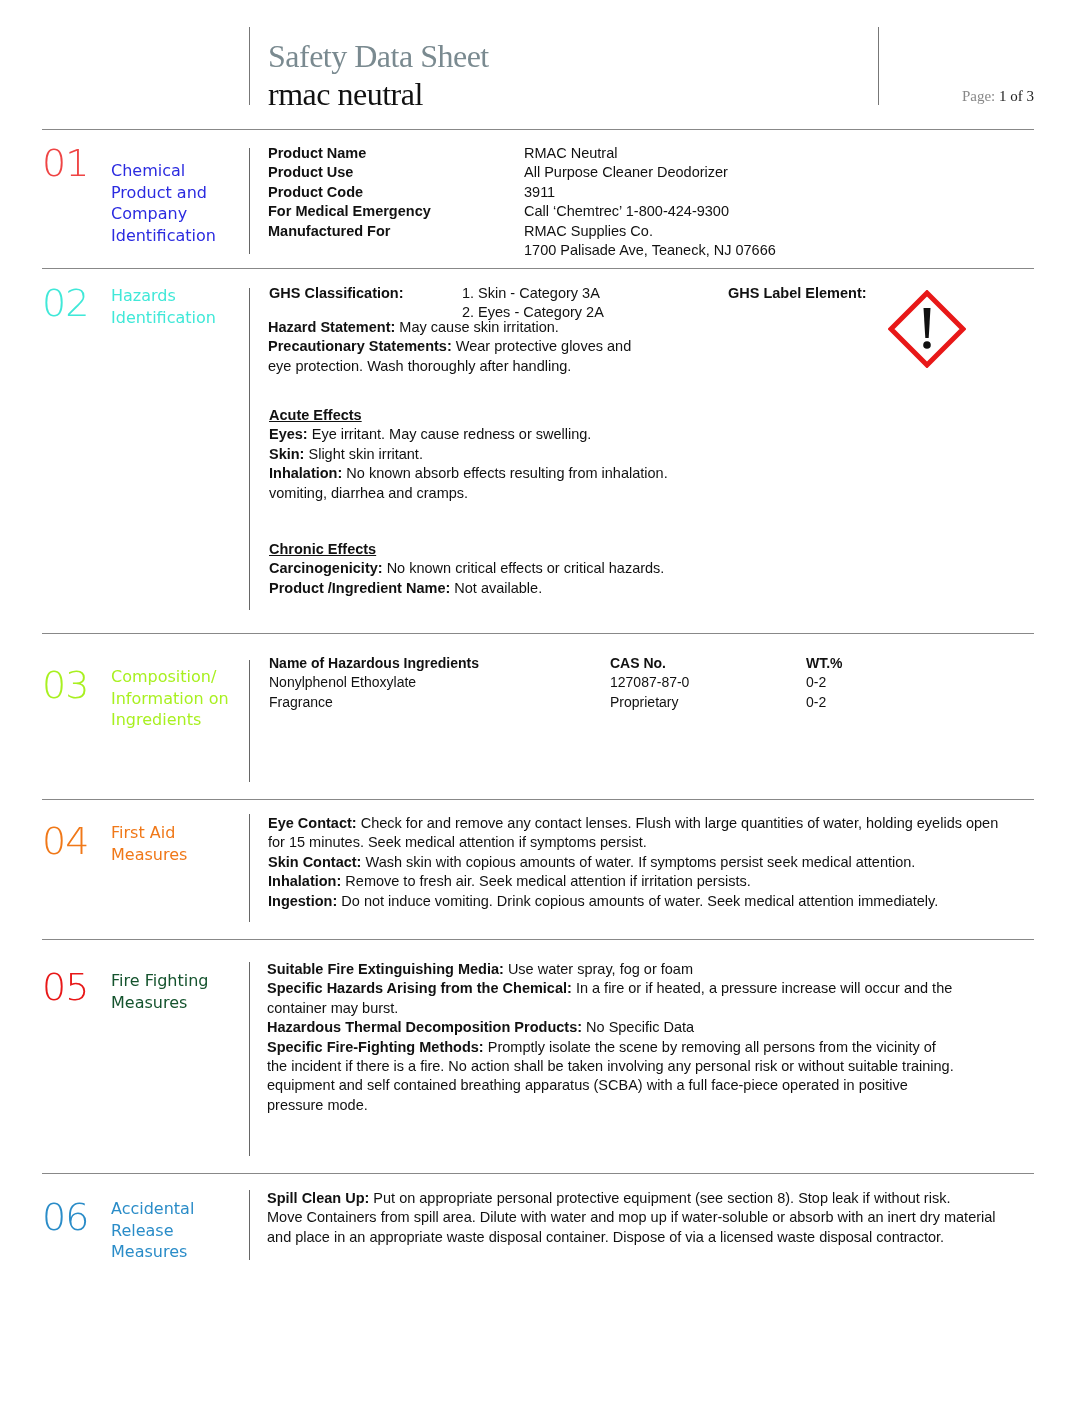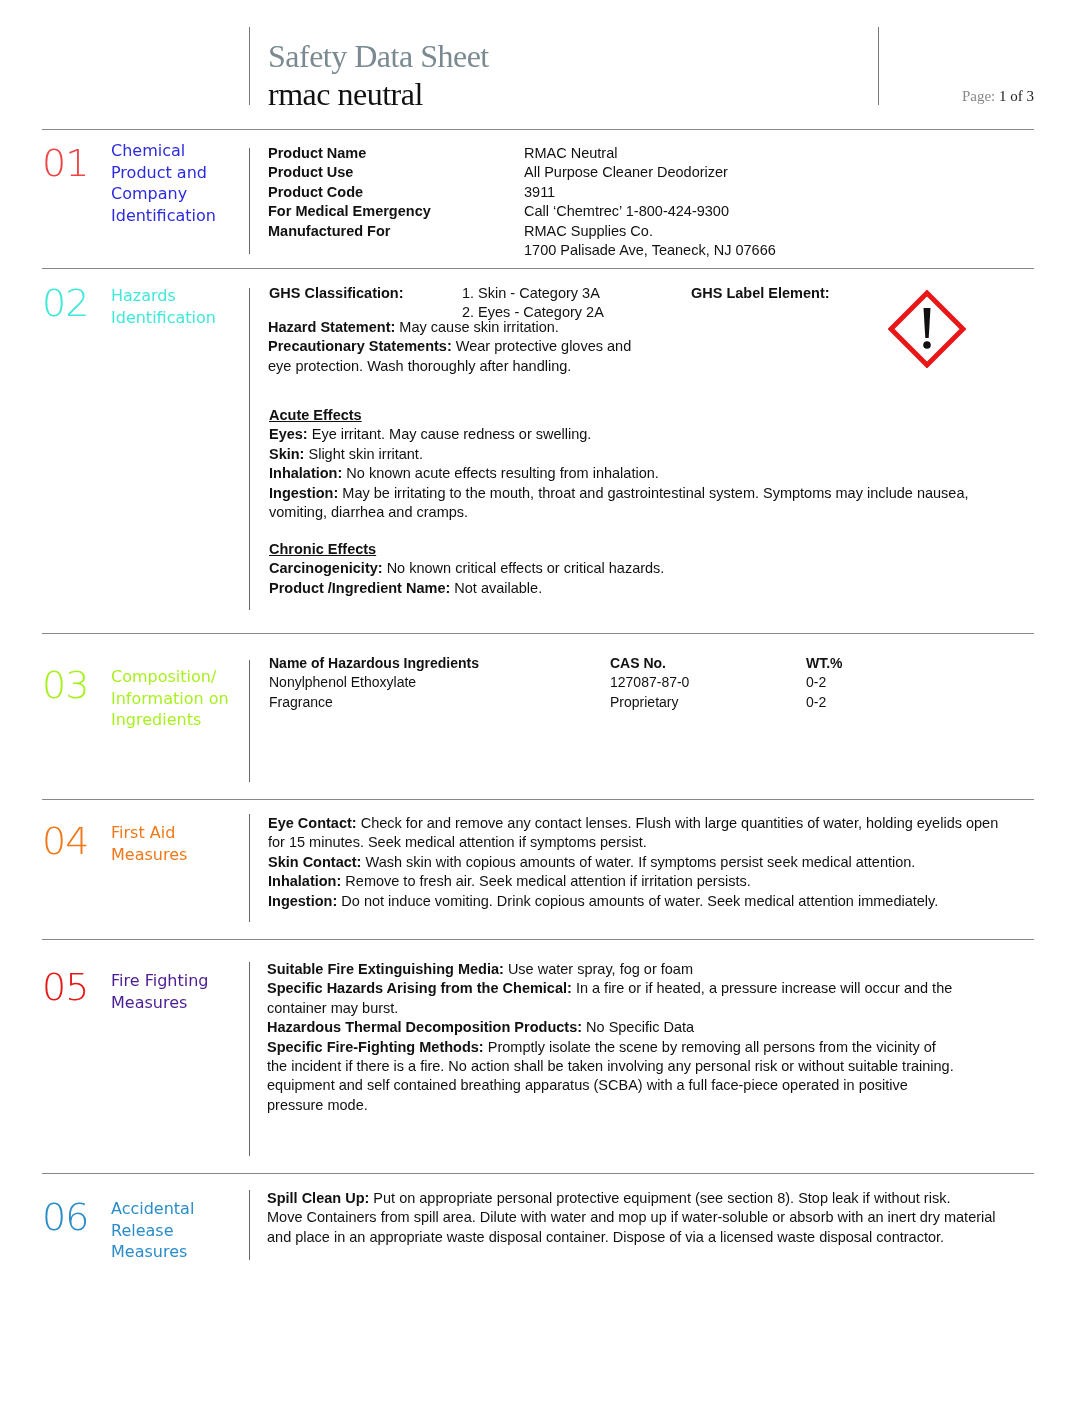--- a/index.html
+++ b/index.html
@@ -33,21 +33,21 @@
   <div class="hdr-vline" style="left:878px;top:27px;height:78px;"></div>
   <div class="hdr-title">Safety Data Sheet</div>
   <div class="hdr-product">rmac neutral</div>
   <div class="hdr-page"><span>Page:</span> <span class="pv">1 of 3</span></div>
 </div>
 
 <div class="hrule" style="top:129px;"></div>
 
 <div class="section" style="top:140px;">
   <div class="sec-num" style="top:4px;color:#ef4444;">01</div>
-  <div class="sec-title" style="top:0;color:#2b2be0;">Chemical Product and Company Identification</div>
+  <div class="sec-title" style="top:20px;color:#2b2be0;">Chemical Product and Company Identification</div>
   <div class="sec-vline" style="top:8px;height:106px;"></div>
   <div class="kv">
     <div class="kv-row">
         <span class="kv-k">Product Name</span>
         <span>RMAC Neutral</span>
       </div>
     <div class="kv-row">
         <span class="kv-k">Product Use</span>
         <span>All Purpose Cleaner Deodorizer</span>
       </div>
@@ -76,32 +76,31 @@
   <div class="sec-num" style="top:4px;color:#40e8d8;">02</div>
   <div class="sec-title" style="top:5px;color:#40e8d8;">Hazards Identification</div>
   <div class="sec-vline" style="top:8px;height:322px;"></div>
   <div class="body" style="top:4px;left:269px;width:420px;">
     <span class="b">GHS Classification:</span>
   </div>
   <div class="body" style="top:4px;left:462px;">
     <div>1. Skin - Category 3A</div>
     <div>2. Eyes - Category 2A</div>
   </div>
-  <div class="body" style="top:4px;left:691px;"><span class="b">GHS Label Element:</span></div>
+  <div class="body" style="top:4px;left:728px;"><span class="b">GHS Label Element:</span></div>
   <div class="body" style="top:38px;left:268px;width:720px;">
     <div><span class="b">Hazard Statement:</span> <span>May cause skin irritation.</span></div>
     <div><span class="b">Precautionary Statements:</span> <span>Wear protective gloves and</span></div>
     <div>eye protection. Wash thoroughly after handling.</div>
   </div>
   <div class="body" style="top:126px;left:269px;width:760px;">
     <div class="u">Acute Effects</div>
     <div><span class="b">Eyes:</span> <span>Eye irritant. May cause redness or swelling.</span></div>
     <div><span class="b">Skin:</span> <span>Slight skin irritant.</span></div>
-    <div><span class="b">Inhalation:</span> <span>No known acute effects resulting from inhalation.</span></div>
-    <div><span class="b">Ingestion:</span> <span>May be irritating to the mouth, throat and gastrointestinal system. Symptoms may include nausea,</span></div>
+    <div><span class="b">Inhalation:</span> <span>No known absorb effects resulting from inhalation.</span></div>
     <div>vomiting, diarrhea and cramps.</div>
   </div>
   <div class="body" style="top:260px;left:269px;width:700px;">
     <div class="u">Chronic Effects</div>
     <div><span class="b">Carcinogenicity:</span> <span>No known critical effects or critical hazards.</span></div>
     <div><span class="b">Product /Ingredient Name:</span> <span>Not available.</span></div>
   </div>
 </div>
 <svg class="pict" viewBox="0 0 78 78">
   <polygon points="39,3 75,39 39,75 3,39" fill="#fff" stroke="#e81818" stroke-width="5"></polygon>
@@ -146,21 +145,21 @@
     <div><span class="b">Skin Contact:</span> <span>Wash skin with copious amounts of water. If symptoms persist seek medical attention.</span></div>
     <div><span class="b">Inhalation:</span> <span>Remove to fresh air. Seek medical attention if irritation persists.</span></div>
     <div><span class="b">Ingestion:</span> <span>Do not induce vomiting. Drink copious amounts of water. Seek medical attention immediately.</span></div>
   </div>
 </div>
 
 <div class="hrule" style="top:939px;"></div>
 
 <div class="section" style="top:958px;">
   <div class="sec-num" style="top:10px;color:#e81818;">05</div>
-  <div class="sec-title" style="top:12px;color:#4c1d95;">Fire Fighting Measures</div>
+  <div class="sec-title" style="top:12px;color:#14532d;">Fire Fighting Measures</div>
   <div class="sec-vline" style="top:4px;height:194px;"></div>
   <div class="body" style="top:2px;left:267px;width:770px;">
     <div><span class="b">Suitable Fire Extinguishing Media:</span> <span>Use water spray, fog or foam</span></div>
     <div><span class="b">Specific Hazards Arising from the Chemical:</span> <span>In a fire or if heated, a pressure increase will occur and the</span></div>
     <div>container may burst.</div>
     <div><span class="b">Hazardous Thermal Decomposition Products:</span> <span>No Specific Data</span></div>
     <div><span class="b">Specific Fire-Fighting Methods:</span> <span>Promptly isolate the scene by removing all persons from the vicinity of</span></div>
     <div>the incident if there is a fire. No action shall be taken involving any personal risk or without suitable training.</div>
     <div>equipment and self contained breathing apparatus (SCBA) with a full face-piece operated in positive</div>
     <div>pressure mode.</div>

